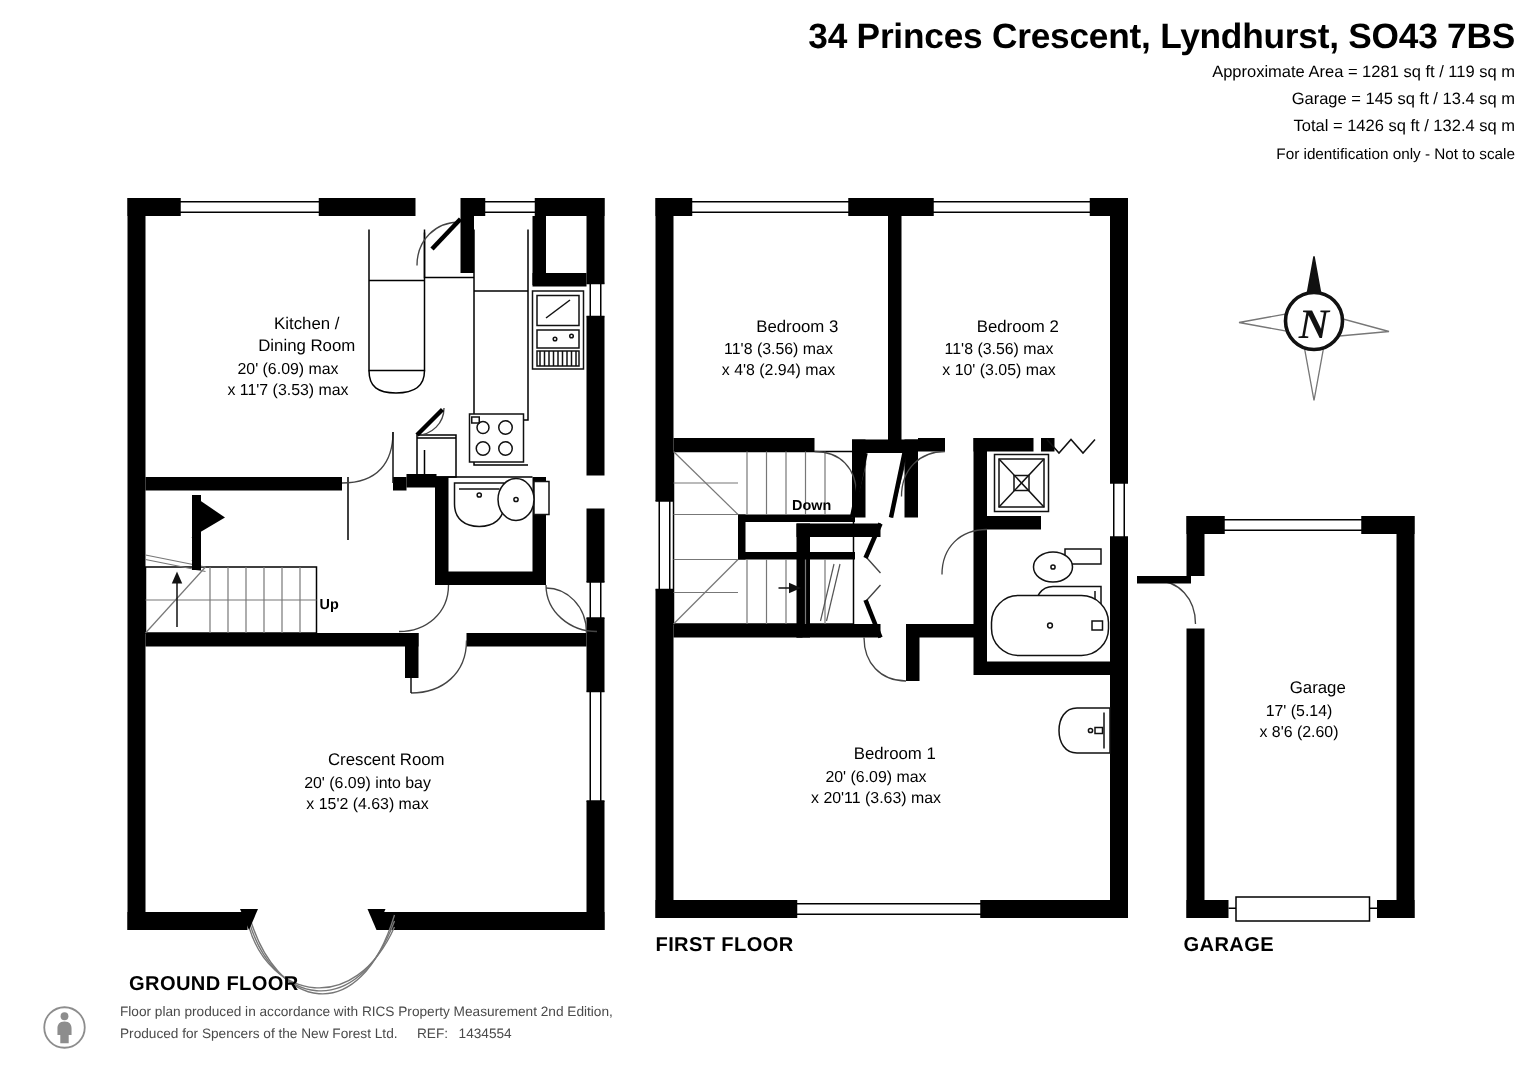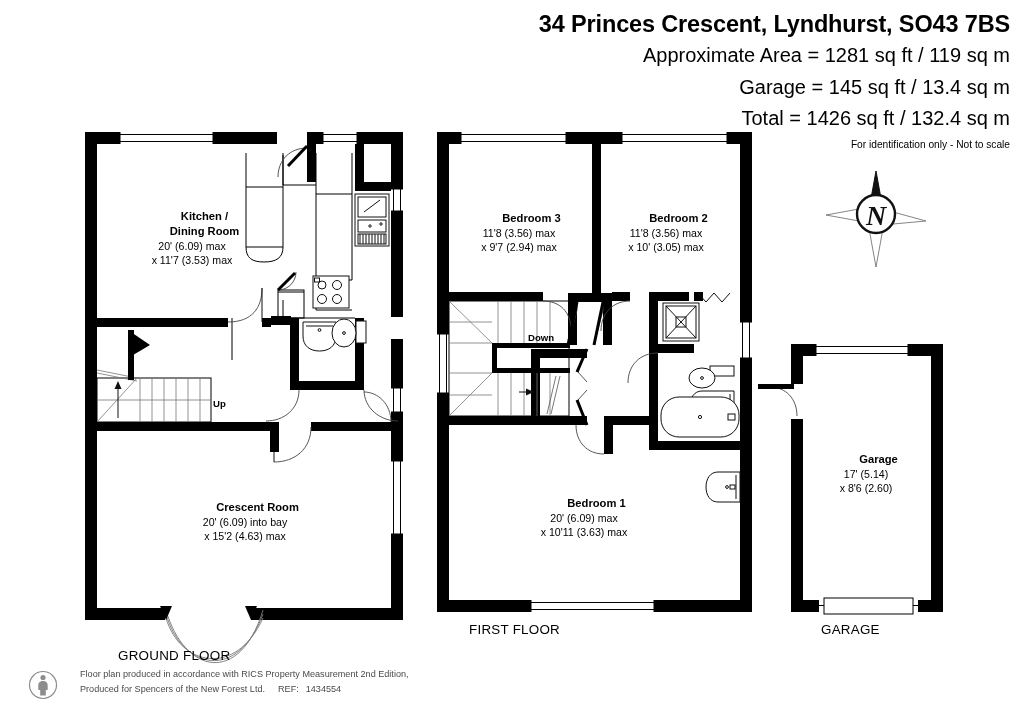--- a/index.html
+++ b/index.html
@@ -27,21 +27,21 @@
   }
   #title {
     font-size: 23.5px;
     font-weight: bold;
     color: #000;
     letter-spacing: -0.15px;
     line-height: 1.25;
     white-space: nowrap;
   }
   .area-line {
-    font-size: 20px;
+    font-size: 11px;
     color: #000;
     line-height: 1.52;
     margin-top: 1px;
   }
   #disclaimer {
     font-size: 10.2px;
     color: #000;
     margin-top: 5px;
   }
 
@@ -51,41 +51,40 @@
     left: 0; top: 0;
     width: 1024px;
     height: 724px;
   }
   #plan svg { display: block; }
 
   
   .floor-caption {
     position: absolute;
     font-size: 13.4px;
-    font-weight: normal;
+    font-weight: bold;
     color: #000;
     letter-spacing: 0.25px;
     white-space: nowrap;
-    margin-left: 32px;
   }
   #cap-ground { left: 86px; top: 648px; }
   #cap-first  { left: 437px; top: 622px; }
   #cap-garage { left: 789px; top: 622px; }
 
   
   .room-label {
     position: absolute;
     text-align: center;
     color: #000;
     white-space: nowrap;
     transform: translateX(-50%);
   }
   .room-label .rl-name {
     font-size: 11.2px;
-    font-weight: bold;
+    font-weight: normal;
     line-height: 1.32;
     margin-left: 25px;
   }
   .room-label .rl-dim {
     font-size: 10.6px;
     line-height: 1.34;
   }
   .stair-word {
     position: absolute;
     font-size: 9.6px;
@@ -526,33 +525,33 @@
 
   <div class="room-label" id="lbl-sitting" style="left:245px; top:500px;">
     <div class="rl-name">Crescent Room</div>
     <div class="rl-dim">20' (6.09) into bay</div>
     <div class="rl-dim">x 15'2 (4.63) max</div>
   </div>
 
   <div class="room-label" id="lbl-bed3" style="left:519px; top:211px;">
     <div class="rl-name">Bedroom 3</div>
     <div class="rl-dim">11'8 (3.56) max</div>
-    <div class="rl-dim">x 9'7 (2.94) max</div>
+    <div class="rl-dim">x 4'8 (2.94) max</div>
   </div>
 
   <div class="room-label" id="lbl-bed2" style="left:666px; top:211px;">
     <div class="rl-name">Bedroom 2</div>
     <div class="rl-dim">11'8 (3.56) max</div>
     <div class="rl-dim">x 10' (3.05) max</div>
   </div>
 
   <div class="room-label" id="lbl-bed1" style="left:584px; top:496px;">
     <div class="rl-name">Bedroom 1</div>
     <div class="rl-dim">20' (6.09) max</div>
-    <div class="rl-dim">x 10'11 (3.63) max</div>
+    <div class="rl-dim">x 20'11 (3.63) max</div>
   </div>
 
   <div class="room-label" id="lbl-garage" style="left:866px; top:452px;">
     <div class="rl-name">Garage</div>
     <div class="rl-dim">17' (5.14)</div>
     <div class="rl-dim">x 8'6 (2.60)</div>
   </div>
 
   <div class="stair-word" id="word-up" style="left:213px; top:398px;text-align:center;">Up</div>
   <div class="stair-word" id="word-down" style="left:528px; top:332px;">Down</div>

